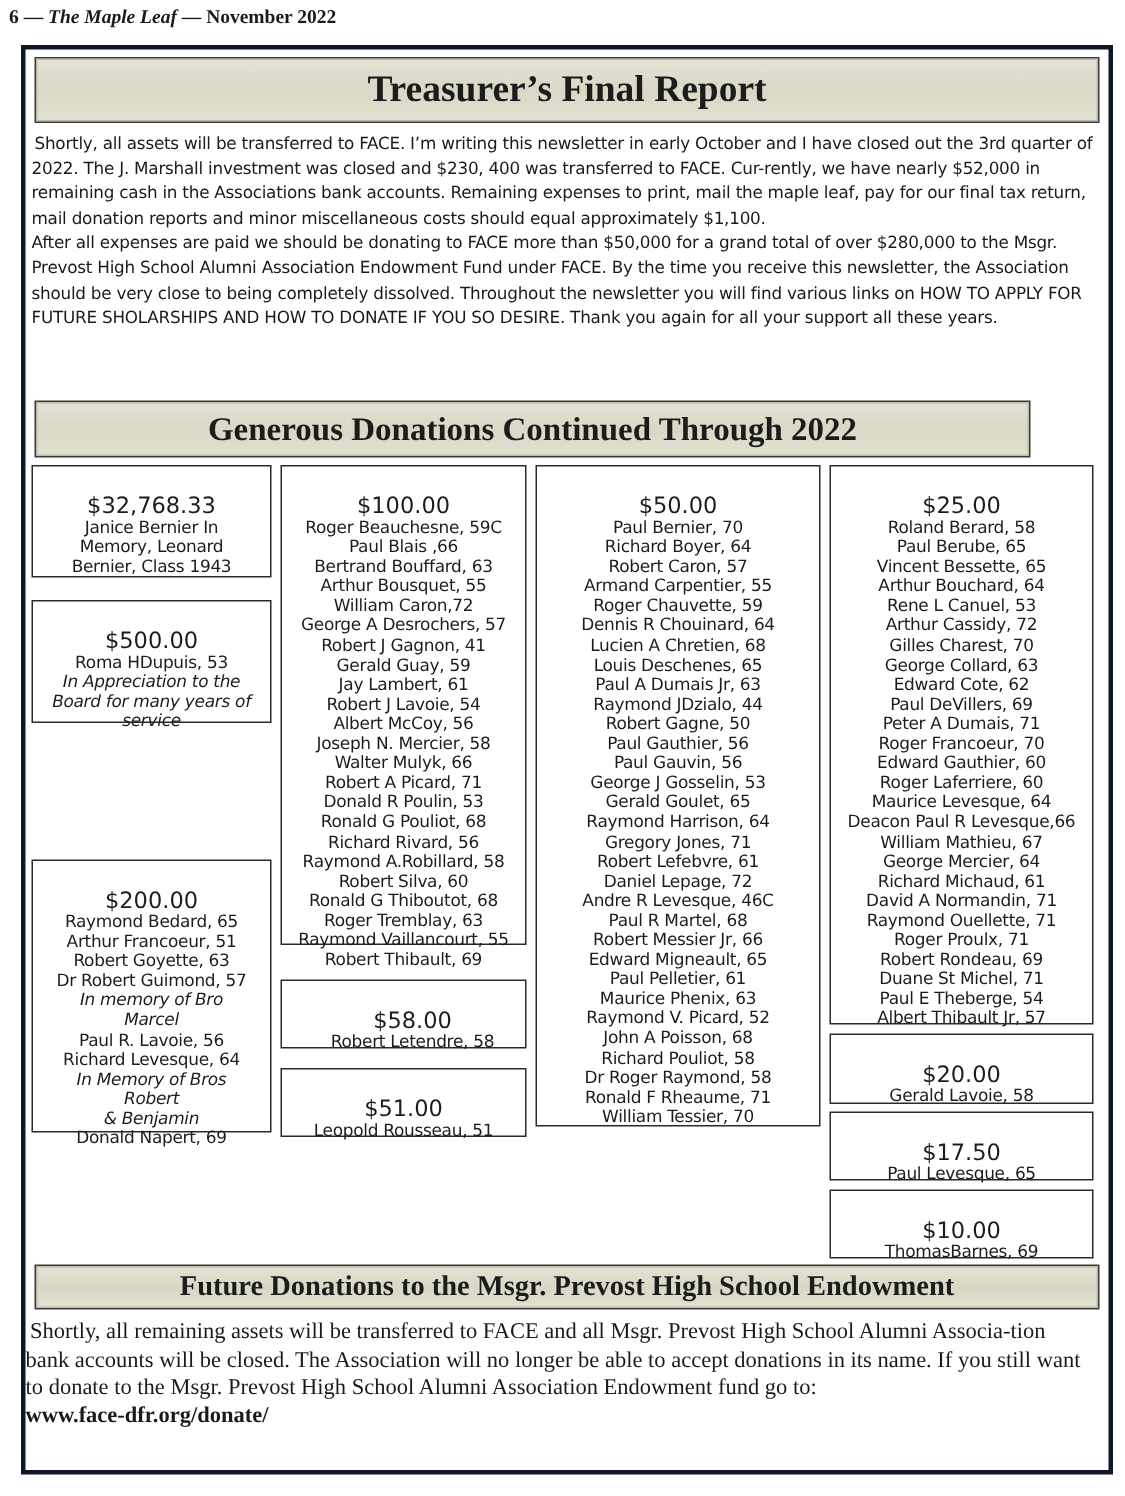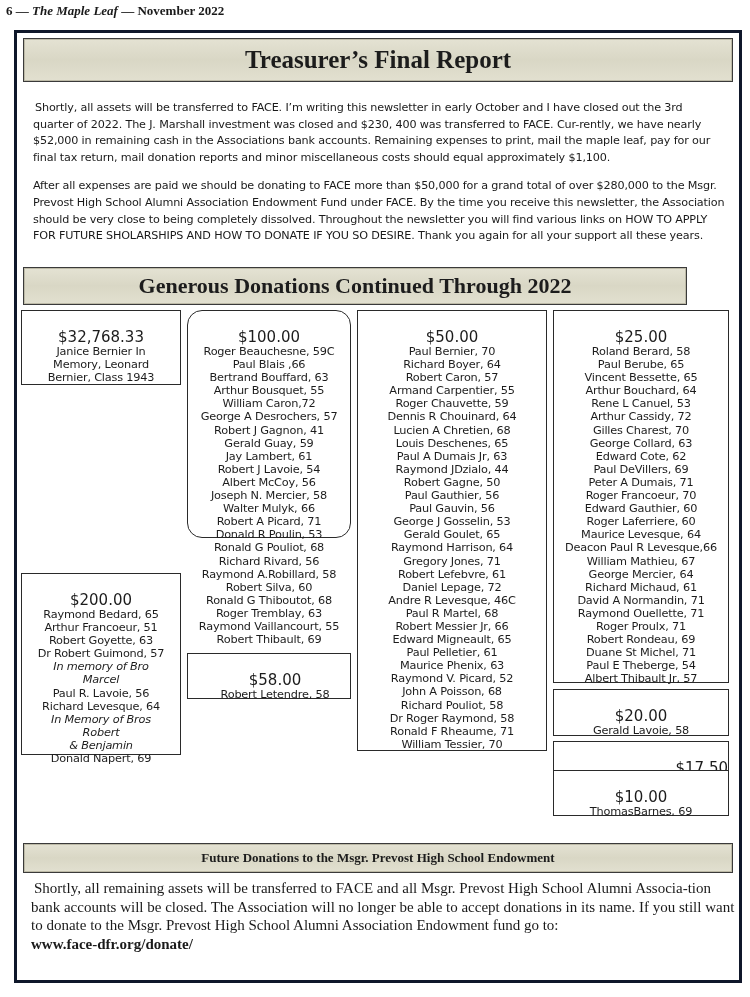--- a/index.html
+++ b/index.html
@@ -18,40 +18,40 @@
   }
 
   .banner {
     position: absolute; background: linear-gradient(180deg, #e4e2d3 0%, #d9d7c5 50%, #e2e0d0 100%);
     border: 1.5px solid #3a3a3a;
     box-shadow: inset 0 0 0 1px #bdbaa7;
     text-align: center; font-family: "Liberation Serif", serif; font-weight: bold; color: #1c1c1c;
   }
   .banner-1 { left: 6px; top: 5px; width: 710px; height: 44px; font-size: 25px; line-height: 42px; }
   .banner-2 { left: 6px; top: 234px; width: 664px; height: 38px; font-size: 22px; line-height: 36px; }
-  .banner-3 { left: 6px; top: 810px; width: 710px; height: 30px; font-size: 13px; line-height: 28px; }
+  .banner-3 { left: 6px; top: 810px; width: 710px; height: 30px; font-size: 19px; line-height: 28px; }
 
   .report {
     position: absolute; left: 4px; top: 55px; width: 716px;
     font-family: "DejaVu Sans", sans-serif; font-size: 11.2px; line-height: 16.6px; color: #1a1a1a;
     letter-spacing: -0.15px;
   }
-  .report p { margin: 12px; }
+  .report p { margin: 0; }
   .report p.p1 { text-indent: 2px; }
 
   .don-box {
     position: absolute; border: 1.5px solid #2a2a2a; background: #fff;
     text-align: center; font-family: "DejaVu Sans", sans-serif; color: #1c1c1c;
   }
   .don-amount { font-size: 15px; line-height: 16px; margin-top: 18px; }
   .don-line { font-size: 11.3px; line-height: 13.1px; letter-spacing: -0.2px; white-space: nowrap; }
   .don-line.note { font-style: italic; }
 
   .future {
-    position: absolute; left: 14px; top: 846px; width: 706px;
+    position: absolute; left: 0; top: 846px; width: 706px;
     font-family: "Liberation Serif", serif; font-size: 15px; line-height: 18.5px; color: #1a1a1a;
     text-indent: 3px;
   }
   .future .link { font-weight: bold; display: block; text-indent: 0; }
 </style>
 </head>
 <body>
 
 <div class="running-head">
   <span>6</span>
@@ -70,38 +70,45 @@
     <p>After all expenses are paid we should be donating to FACE more than $50,000 for a grand total of over $280,000 to the Msgr. Prevost High School Alumni Association Endowment Fund under FACE.  By the time you receive this newsletter, the Association should be very close to being completely dissolved.  Throughout the newsletter you will find various links on HOW TO APPLY FOR FUTURE SHOLARSHIPS AND HOW TO DONATE IF YOU SO DESIRE.  Thank you again for all your support all these years.</p>
   </div>
 
   <div class="banner banner-2">Generous Donations Continued Through 2022</div>
 
   <div class="don-box" style="left:4px; top:277px; width:160px; height:75px;">
       <div class="don-amount">$32,768.33</div>
       <div class="don-line">Janice Bernier  In</div>
       <div class="don-line">Memory, Leonard</div>
       <div class="don-line">Bernier, Class 1943</div>
+    </div>
+  <div class="don-box" style="left:4px; top:367px; width:160px; height:82px;">
+      <div class="don-amount">$500.00</div>
+      <div class="don-line">Roma HDupuis, 53</div>
+      <div class="don-line note">In Appreciation to the</div>
+      <div class="don-line note">Board for many years of</div>
+      <div class="don-line note">service</div>
     </div>
   <div class="don-box" style="left:4px; top:540px; width:160px; height:182px;">
       <div class="don-amount">$200.00</div>
       <div class="don-line">Raymond Bedard, 65</div>
       <div class="don-line">Arthur Francoeur, 51</div>
       <div class="don-line">Robert Goyette, 63</div>
       <div class="don-line">Dr Robert Guimond, 57</div>
       <div class="don-line note">In memory of Bro</div>
       <div class="don-line note">Marcel</div>
       <div class="don-line">Paul R.  Lavoie, 56</div>
       <div class="don-line">Richard  Levesque, 64</div>
       <div class="don-line note">In Memory of Bros</div>
       <div class="don-line note">Robert</div>
       <div class="don-line note">&amp; Benjamin</div>
       <div class="don-line">Donald Napert, 69</div>
     </div>
 
-  <div class="don-box" style="left:170px; top:277px; width:164px; height:228px;border-radius:15px;">
+  <div class="don-box" style="left:170px; top:277px; width:164px; height:320px;">
       <div class="don-amount">$100.00</div>
       <div class="don-line">Roger Beauchesne, 59C</div>
       <div class="don-line">Paul Blais ,66</div>
       <div class="don-line">Bertrand Bouffard, 63</div>
       <div class="don-line">Arthur Bousquet, 55</div>
       <div class="don-line">William  Caron,72</div>
       <div class="don-line">George A Desrochers, 57</div>
       <div class="don-line">Robert J Gagnon, 41</div>
       <div class="don-line">Gerald  Guay, 59</div>
       <div class="don-line">Jay Lambert, 61</div>
@@ -116,20 +123,24 @@
       <div class="don-line">Raymond A.Robillard, 58</div>
       <div class="don-line">Robert Silva, 60</div>
       <div class="don-line">Ronald G Thiboutot, 68</div>
       <div class="don-line">Roger Tremblay, 63</div>
       <div class="don-line">Raymond Vaillancourt, 55</div>
       <div class="don-line">Robert  Thibault, 69</div>
     </div>
   <div class="don-box" style="left:170px; top:620px; width:164px; height:46px;padding-left:12px;">
       <div class="don-amount">$58.00</div>
       <div class="don-line">Robert  Letendre, 58</div>
+    </div>
+  <div class="don-box" style="left:170px; top:679px; width:164px; height:46px;">
+      <div class="don-amount">$51.00</div>
+      <div class="don-line">Leopold Rousseau, 51</div>
     </div>
 
   <div class="don-box" style="left:340px; top:277px; width:190px; height:441px;">
       <div class="don-amount">$50.00</div>
       <div class="don-line">Paul Bernier, 70</div>
       <div class="don-line">Richard Boyer, 64</div>
       <div class="don-line">Robert Caron, 57</div>
       <div class="don-line">Armand Carpentier, 55</div>
       <div class="don-line">Roger Chauvette, 59</div>
       <div class="don-line">Dennis R Chouinard, 64</div>
@@ -186,25 +197,25 @@
       <div class="don-line">Roger Proulx, 71</div>
       <div class="don-line">Robert Rondeau, 69</div>
       <div class="don-line">Duane St Michel, 71</div>
       <div class="don-line">Paul E Theberge, 54</div>
       <div class="don-line">Albert  Thibault Jr, 57</div>
     </div>
   <div class="don-box" style="left:536px; top:656px; width:176px; height:47px;">
       <div class="don-amount">$20.00</div>
       <div class="don-line">Gerald Lavoie, 58</div>
     </div>
-  <div class="don-box" style="left:536px; top:708px; width:176px; height:46px;text-align:right;">
+  <div class="don-box" style="left:536px; top:708px; width:176px; height:46px;">
       <div class="don-amount">$17.50</div>
       <div class="don-line">Paul Levesque, 65</div>
     </div>
-  <div class="don-box" style="left:536px; top:737px; width:176px; height:46px;">
+  <div class="don-box" style="left:536px; top:760px; width:176px; height:46px;">
       <div class="don-amount">$10.00</div>
       <div class="don-line">ThomasBarnes, 69</div>
     </div>
 
   <div class="banner banner-3">Future Donations to the Msgr. Prevost High School Endowment</div>
 
   <div class="future">
     <span>Shortly, all remaining assets will be transferred to FACE and all Msgr. Prevost High School Alumni Associa-tion bank accounts will be closed.  The Association will no longer be able to accept donations in its name.  If you still want to donate to the Msgr. Prevost High School Alumni Association Endowment fund go to:</span>
     <a class="link">www.face-dfr.org/donate/</a>
   </div>

